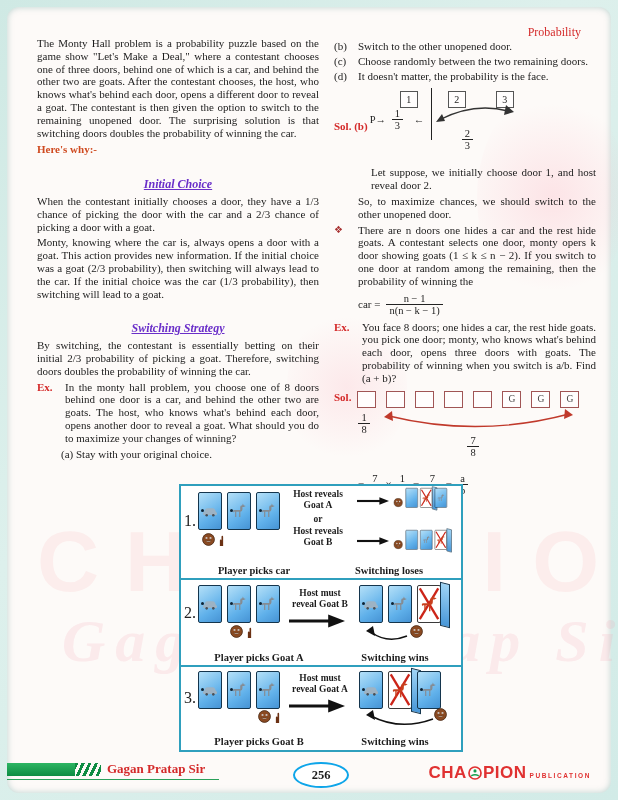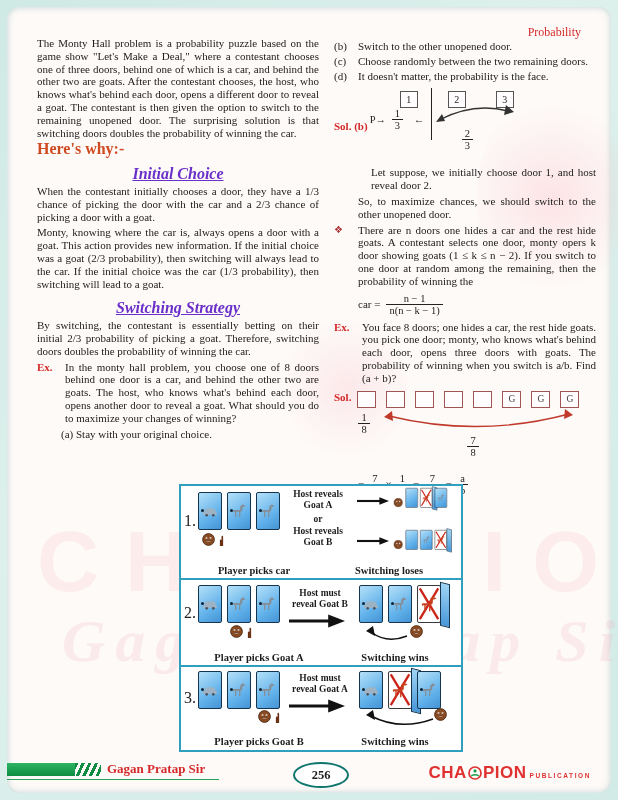--- a/index.html
+++ b/index.html
@@ -12,23 +12,23 @@
   .wm-text{position:absolute;pointer-events:none;white-space:nowrap;font-weight:bold;}
   .wm-champ{left:30px;top:505px;font-size:86px;letter-spacing:26px;color:rgba(248,130,140,.10);font-family:"Liberation Sans",sans-serif;}
   .wm-gagan{left:55px;top:600px;font-size:60px;letter-spacing:10px;font-style:italic;color:rgba(246,160,176,.18);}
   .chapter-label{position:absolute;right:30px;top:18px;color:#d42a2a;font-size:12px;}
   
   .col-left{position:absolute;left:30px;top:30px;width:282px;font-size:11px;line-height:12.8px;}
   .col-right{position:absolute;left:327px;top:33px;width:262px;font-size:11px;line-height:12.8px;}
   .jt{text-align:justify;margin:0 0 3px 0;}
   .title-bar{background:#28d828;border:1.2px solid #000;text-align:center;font-weight:bold;
     font-size:13px;padding:3px 0;margin-bottom:4px;color:#000;}
-  .why{color:#cf4a20;font-weight:bold;margin:4px 0 2px 0;font-size:16px;}
+  .why{color:#cf4a20;font-weight:bold;margin:4px 0 2px 0;font-size:11px;}
   .subhead{color:#6a2fc9;font-weight:bold;font-style:italic;text-decoration:underline;
-    text-align:center;font-size:16px;margin:12px 0 4px 0;}
+    text-align:center;font-size:12px;margin:22px 0 4px 0;}
   .red-label{color:#d42a2a;font-weight:bold;white-space:nowrap;}
   .hang{display:flex;gap:4px;margin-bottom:2px;}
   .hang .lbl{flex:0 0 20px;}
   .hang .txt{flex:1;text-align:justify;}
   .ex-row .lbl{flex:0 0 24px;}
   .opt-a{margin:3px 0 0 24px;}
   
   .frac{display:inline-block;text-align:center;vertical-align:middle;line-height:1.05;font-size:10.5px;}
   .frac .fn{display:block;border-bottom:1px solid #222;padding:0 3px;}
   .frac .fd{display:block;padding:0 3px;}
@@ -71,21 +71,21 @@
   .host{position:absolute;text-align:center;font-weight:bold;font-size:9.5px;line-height:11px;width:78px;}
   .caption{position:absolute;bottom:2px;font-weight:bold;font-size:10.5px;text-align:center;}
   .harrow,.carrow{position:absolute;}
   .mini{position:absolute;display:flex;gap:4px;align-items:flex-end;transform:scale(.52);transform-origin:left top;}
   
   .footer-left{position:absolute;left:0;top:754px;width:212px;height:18px;border-bottom:1.6px solid #2aa05a;}
   .footer-left .bar{position:absolute;left:0;top:2px;width:68px;height:13px;background:linear-gradient(#2db563,#0e8c43);}
   .footer-left .stripes{position:absolute;left:68px;top:2px;width:26px;height:13px;
     background:repeating-linear-gradient(115deg,#0e8c43 0 3px,#fdfaf8 3px 6px);}
   .footer-left .author{position:absolute;left:100px;top:0;color:#d42a2a;font-weight:bold;font-size:13px;}
-  .page-oval{position:absolute;left:286px;top:755px;width:52px;height:22px;border:2px solid #0f766e;
+  .page-oval{position:absolute;left:286px;top:755px;width:52px;height:22px;border:2px solid #0ea5e9;
     border-radius:50%;background:#fff;display:flex;align-items:center;justify-content:center;
     font-weight:bold;font-size:12.5px;}
   .pub-logo{position:absolute;right:20px;top:756px;display:flex;align-items:baseline;
     font-family:"Liberation Sans","DejaVu Sans",sans-serif;color:#e03131;font-weight:bold;}
   .pub-logo .big{font-size:17px;letter-spacing:.5px;}
   .pub-logo svg{width:14px;height:14px;align-self:center;margin:0 1px;}
   .pub-logo .sub{font-size:6.5px;letter-spacing:1.6px;margin-left:3px;color:#e03131;}
   .bullet{color:#a83232;flex:0 0 20px;font-size:10px;}
 </style>
 </head>

